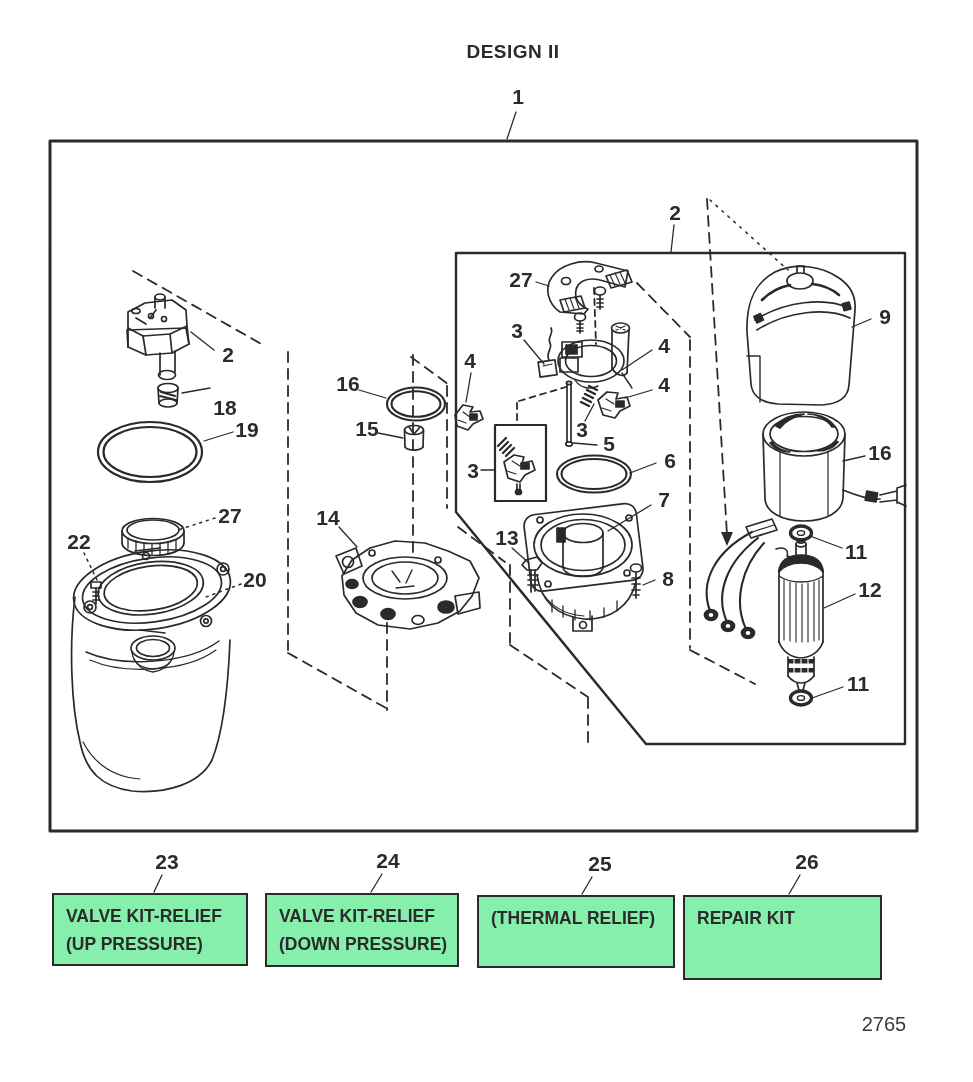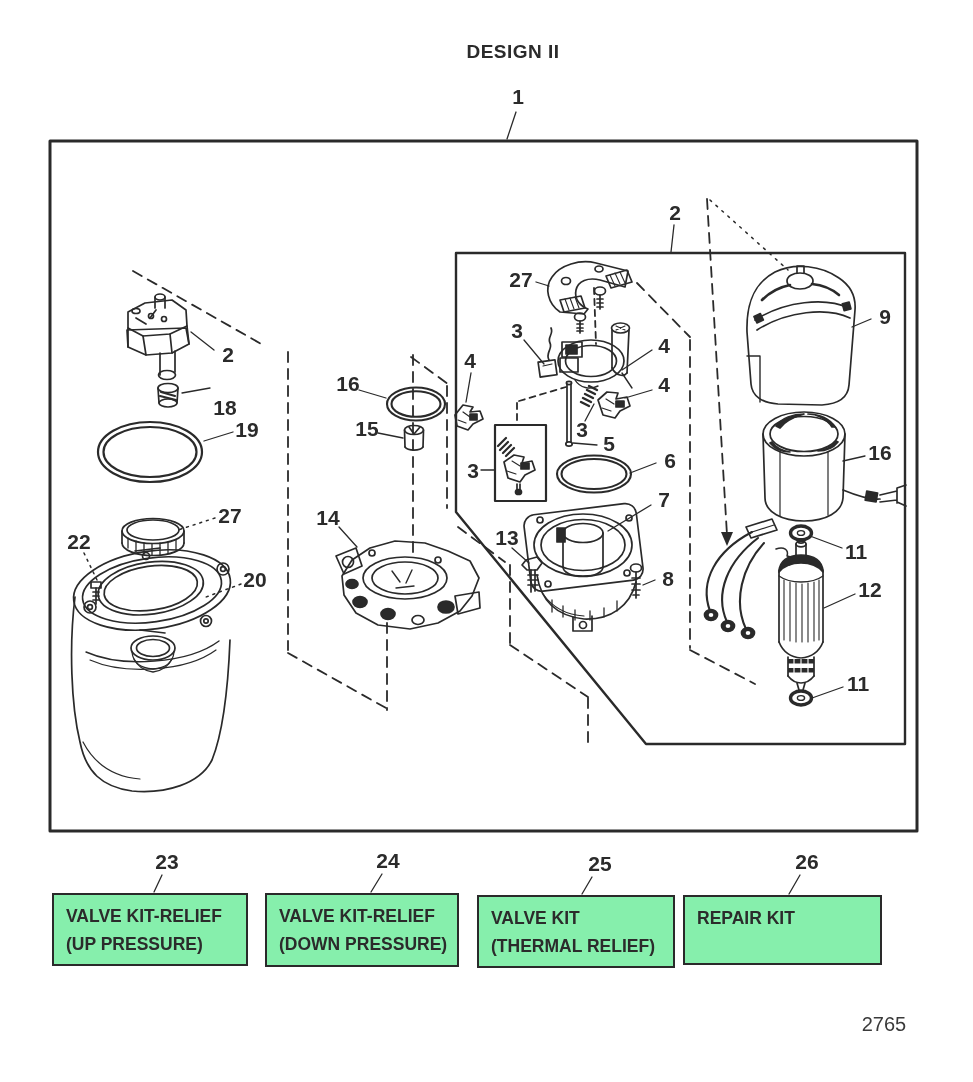--- a/index.html
+++ b/index.html
@@ -388,20 +388,19 @@
 
 <div class="kitbox" style="left:52px;top:893px;width:196px;height:73px">
   <div>VALVE KIT-RELIEF</div>
   <div>(UP PRESSURE)</div>
 </div>
 <div class="kitbox" style="left:265px;top:893px;width:194px;height:74px">
   <div>VALVE KIT-RELIEF</div>
   <div>(DOWN PRESSURE)</div>
 </div>
 <div class="kitbox" style="left:477px;top:895px;width:198px;height:73px">
-  <div>VALVE KIT</div>
   <div>(THERMAL RELIEF)</div>
 </div>
-<div class="kitbox" style="left:683px;top:895px;width:199px;height:70px">
+<div class="kitbox" style="left:683px;top:895px;width:199px;height:85px">
   <div>REPAIR KIT</div>
 </div>
 
 </div>
 
 </body></html>

